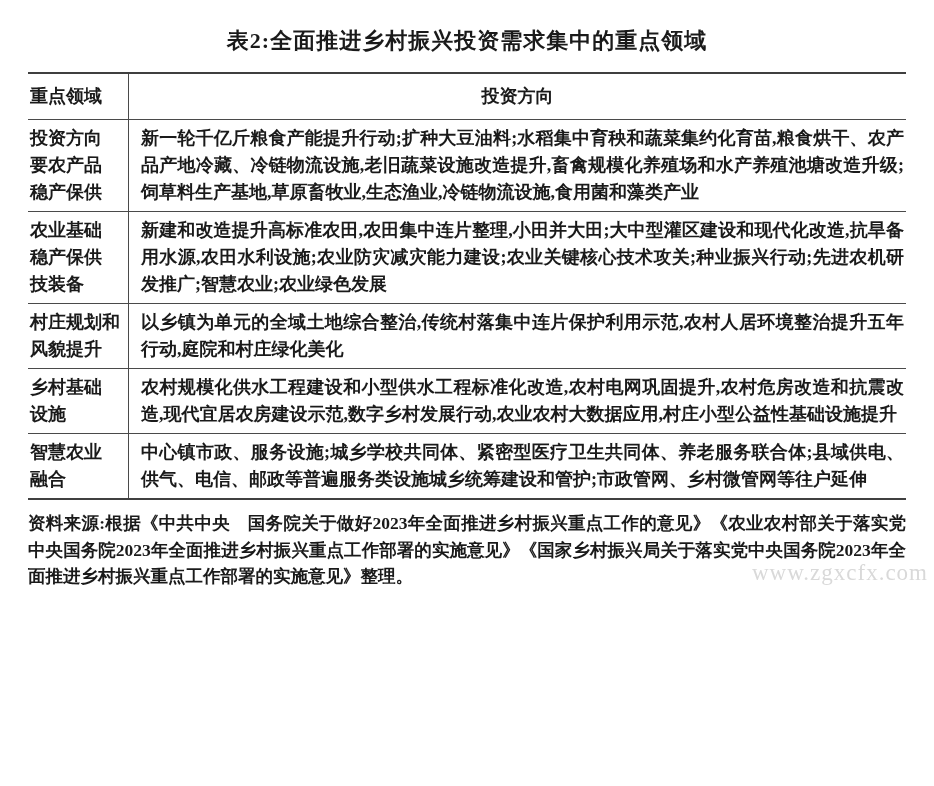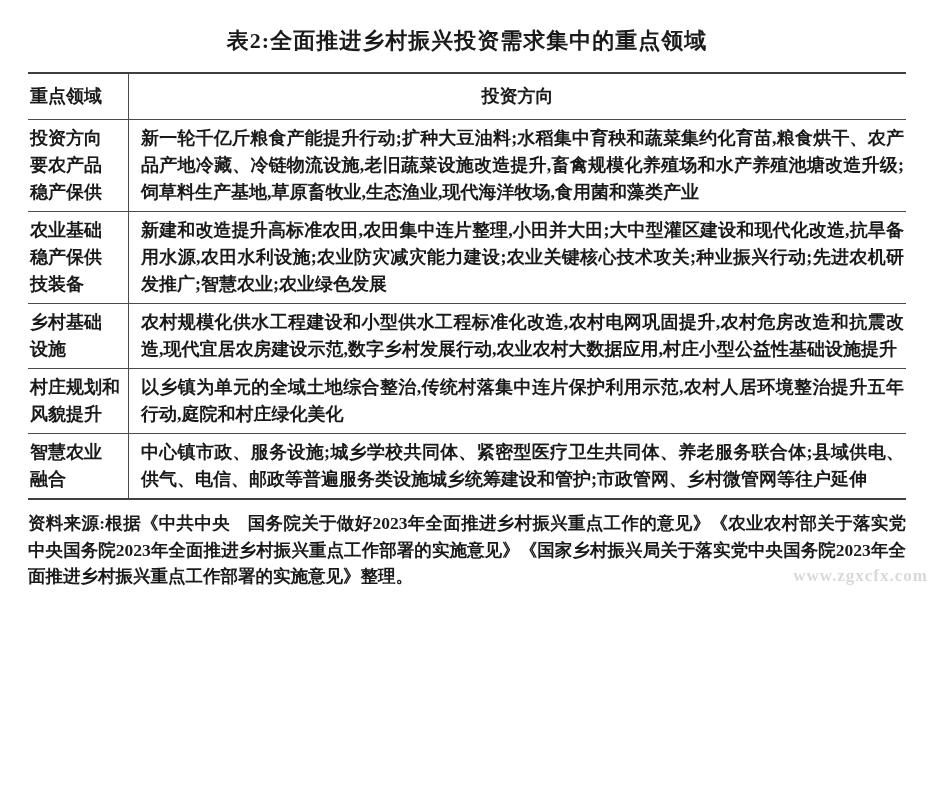--- a/index.html
+++ b/index.html
@@ -57,22 +57,22 @@
     margin: 10px 0 8px 0;
     font-size: 17.5px;
     font-weight: 700;
     line-height: 26.5px;
     text-align: justify;
   }
   .watermark {
     position: absolute;
     right: 6px;
     bottom: 2px;
-    font-size: 17px;
-    font-weight: 700;
+    font-size: 23px;
+    font-weight: 400;
     color: #d9d9d9;
     letter-spacing: 1px;
   }
 </style>
 </head>
 <body>
 
 <div class="page">
 
   <h1 class="title">表2:全面推进乡村振兴投资需求集中的重点领域</h1>
@@ -82,37 +82,37 @@
       <tr>
         <th class="area-h">重点领域</th>
         <th class="dir-h">投资方向</th>
       </tr>
     </thead>
     <tbody>
       <tr>
         <td class="area">投资方向
 要农产品
 稳产保供</td>
-        <td class="dir">新一轮千亿斤粮食产能提升行动;扩种大豆油料;水稻集中育秧和蔬菜集约化育苗,粮食烘干、农产品产地冷藏、冷链物流设施,老旧蔬菜设施改造提升,畜禽规模化养殖场和水产养殖池塘改造升级;饲草料生产基地,草原畜牧业,生态渔业,现代海洋牧场,食用菌和藻类产业</td>
+        <td class="dir">新一轮千亿斤粮食产能提升行动;扩种大豆油料;水稻集中育秧和蔬菜集约化育苗,粮食烘干、农产品产地冷藏、冷链物流设施,老旧蔬菜设施改造提升,畜禽规模化养殖场和水产养殖池塘改造升级;饲草料生产基地,草原畜牧业,生态渔业,冷链物流设施,食用菌和藻类产业</td>
       </tr>
       <tr>
         <td class="area">农业基础
 稳产保供
 技装备</td>
         <td class="dir">新建和改造提升高标准农田,农田集中连片整理,小田并大田;大中型灌区建设和现代化改造,抗旱备用水源,农田水利设施;农业防灾减灾能力建设;农业关键核心技术攻关;种业振兴行动;先进农机研发推广;智慧农业;农业绿色发展</td>
       </tr>
       <tr>
+        <td class="area">村庄规划和
+风貌提升</td>
+        <td class="dir">以乡镇为单元的全域土地综合整治,传统村落集中连片保护利用示范,农村人居环境整治提升五年行动,庭院和村庄绿化美化</td>
+      </tr>
+      <tr>
         <td class="area">乡村基础
 设施</td>
         <td class="dir">农村规模化供水工程建设和小型供水工程标准化改造,农村电网巩固提升,农村危房改造和抗震改造,现代宜居农房建设示范,数字乡村发展行动,农业农村大数据应用,村庄小型公益性基础设施提升</td>
-      </tr>
-      <tr>
-        <td class="area">村庄规划和
-风貌提升</td>
-        <td class="dir">以乡镇为单元的全域土地综合整治,传统村落集中连片保护利用示范,农村人居环境整治提升五年行动,庭院和村庄绿化美化</td>
       </tr>
       <tr>
         <td class="area">智慧农业
 融合</td>
         <td class="dir">中心镇市政、服务设施;城乡学校共同体、紧密型医疗卫生共同体、养老服务联合体;县域供电、供气、电信、邮政等普遍服务类设施城乡统筹建设和管护;市政管网、乡村微管网等往户延伸</td>
       </tr>
     </tbody>
   </table>
 
   <p class="source-note">资料来源:根据《中共中央　国务院关于做好2023年全面推进乡村振兴重点工作的意见》《农业农村部关于落实党中央国务院2023年全面推进乡村振兴重点工作部署的实施意见》《国家乡村振兴局关于落实党中央国务院2023年全面推进乡村振兴重点工作部署的实施意见》整理。</p>

